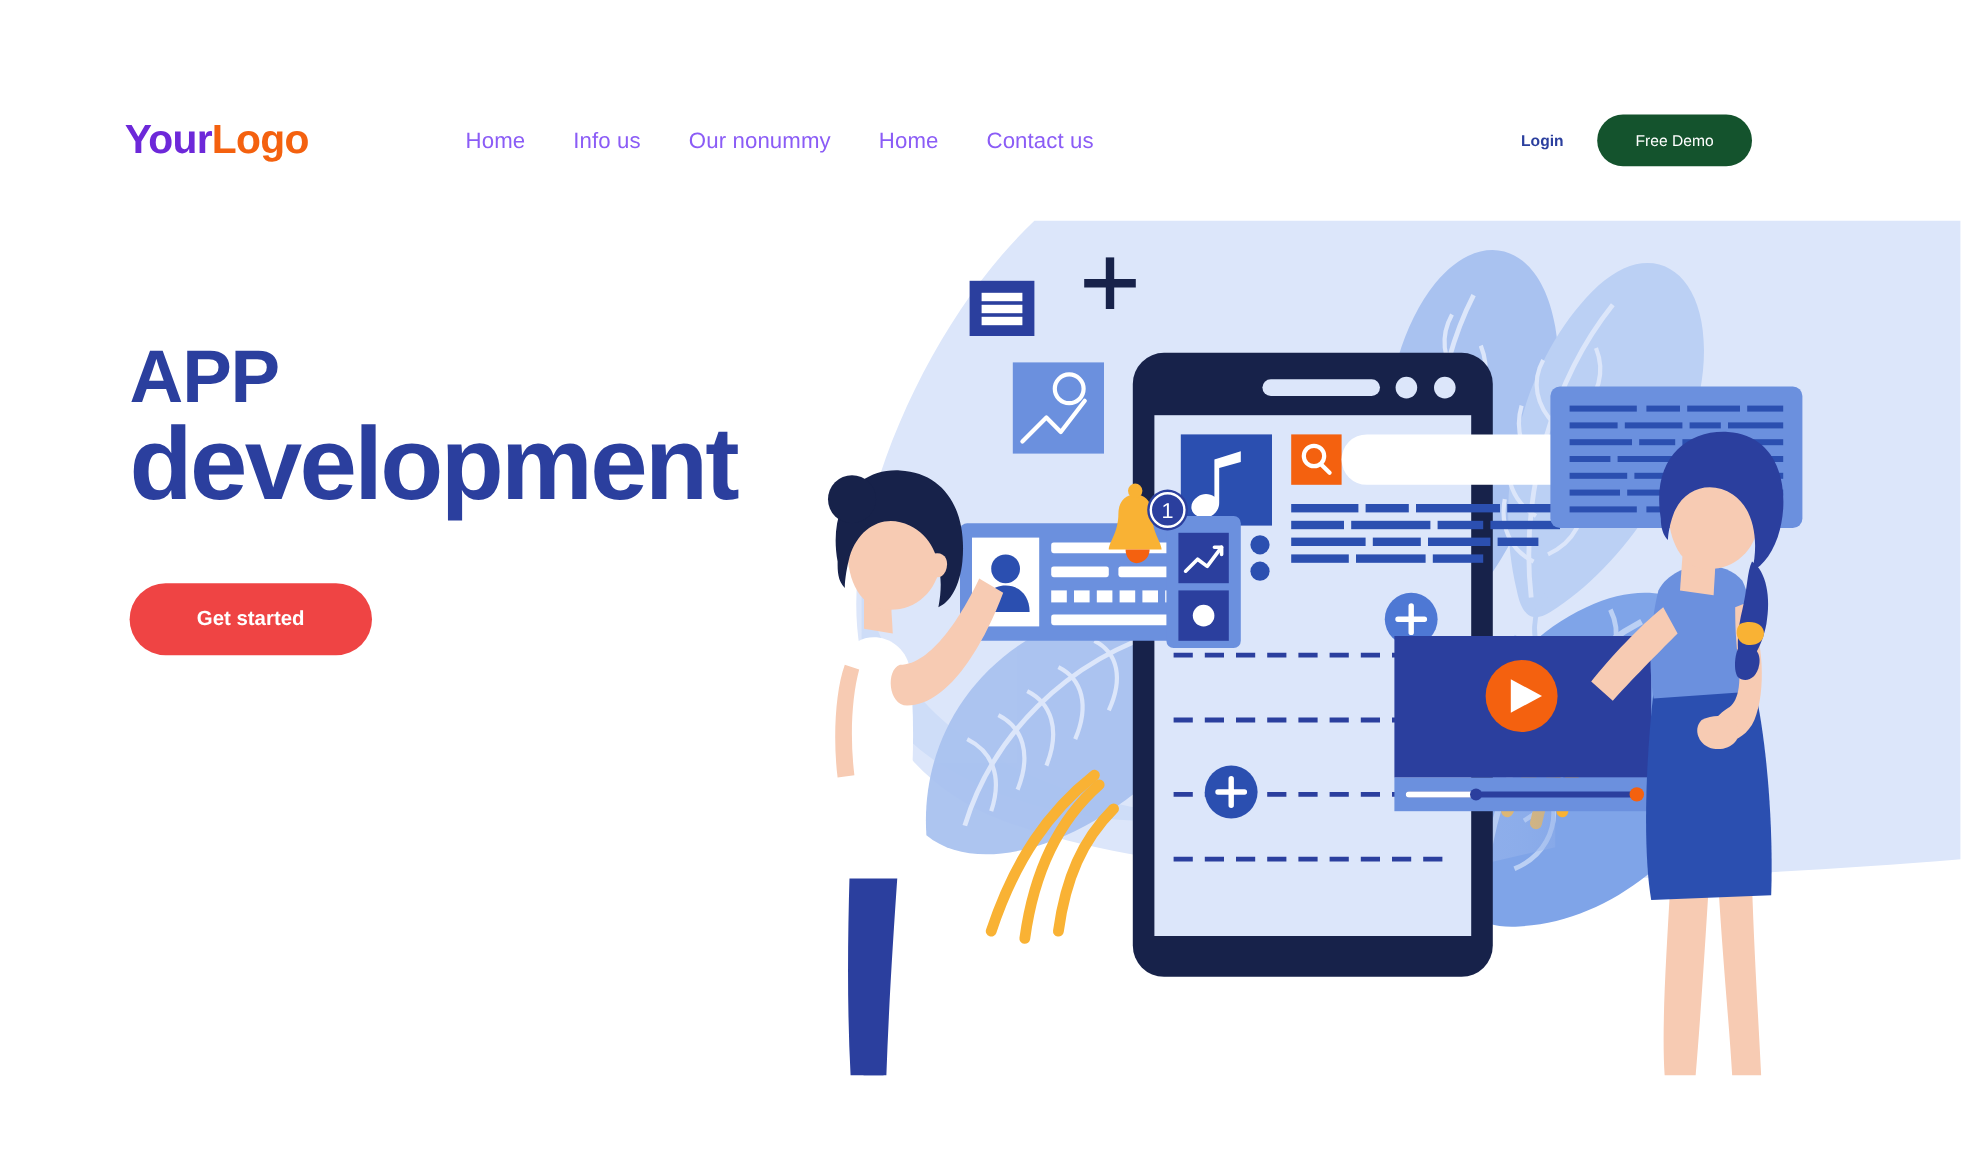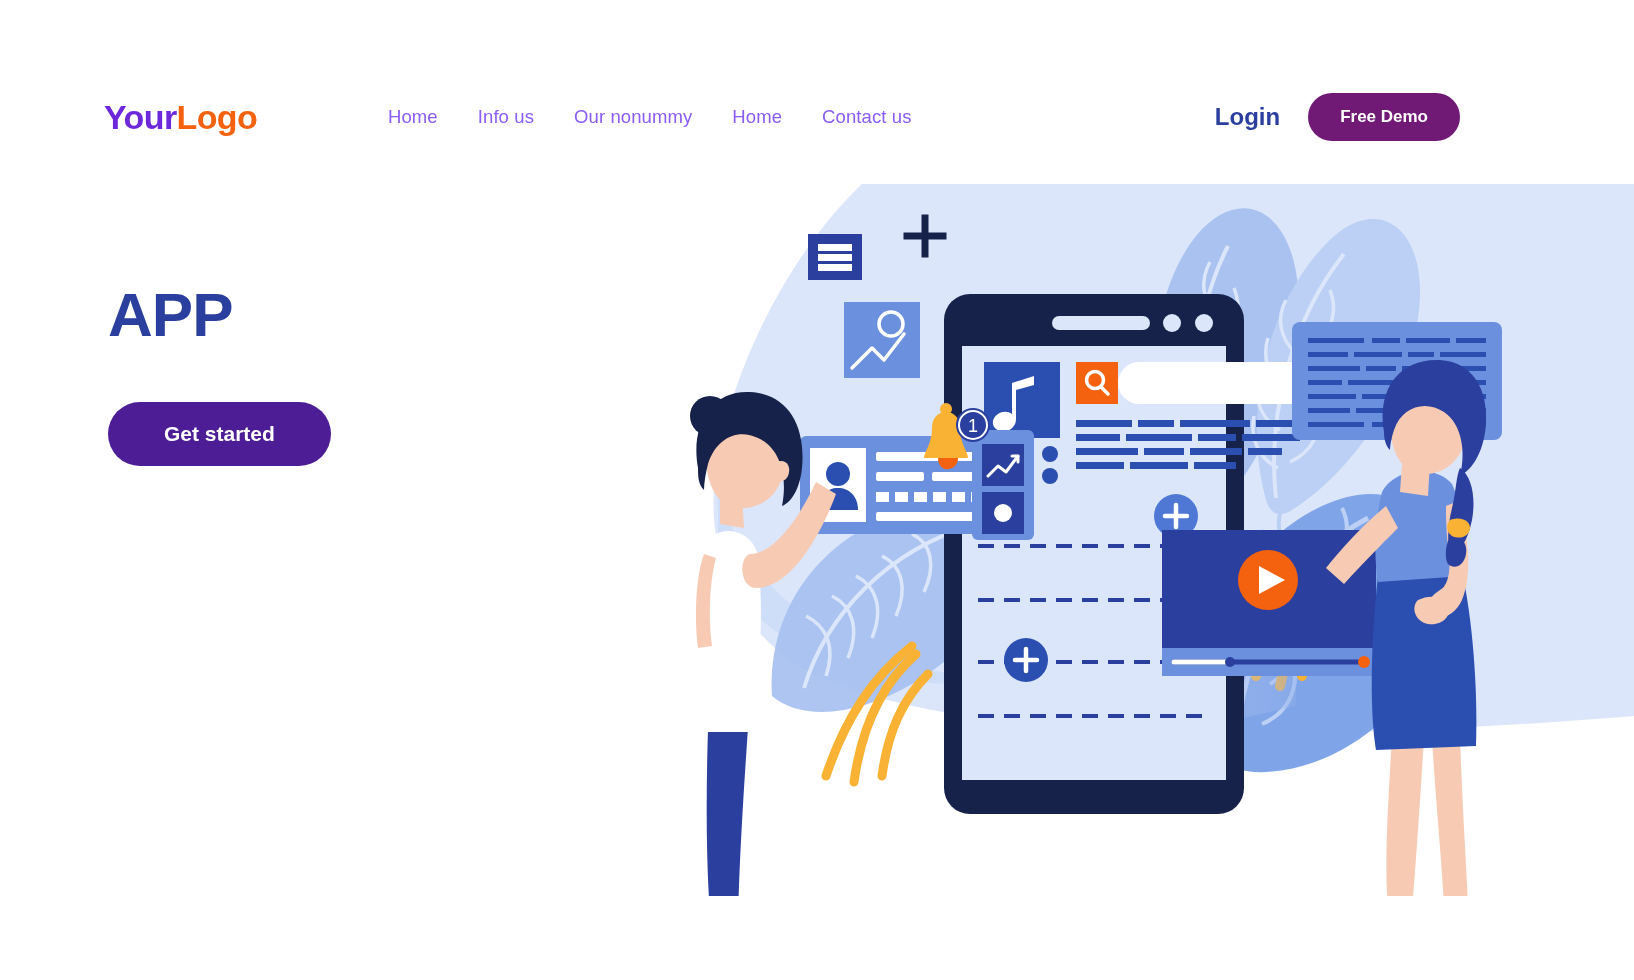--- a/index.html
+++ b/index.html
@@ -65,31 +65,31 @@
   .header-right {
     position: absolute;
     right: 174px;
     top: 50%;
     transform: translateY(-50%);
     display: flex;
     align-items: center;
     gap: 28px;
   }
   .login-link {
-    font-size: 24px;
+    font-size: 13px;
     font-weight: bold;
     color: #2B3F9E;
     cursor: pointer;
     white-space: nowrap;
   }
   .free-demo-btn {
-    background: #701a75;
+    background: #14532d;
     color: #ffffff;
-    font-size: 17px;
-    font-weight: bold;
+    font-size: 13px;
+    font-weight: normal;
     border: none;
     border-radius: 26px;
     padding: 14px 32px;
     cursor: pointer;
     white-space: nowrap;
     font-family: "Liberation Sans", sans-serif;
   }
 
   
   .hero-left {
@@ -118,23 +118,23 @@
     margin-top: 44px;
     font-size: 22.5px;
     line-height: 1.43;
     color: #9BB0D6;
     width: 505px;
     letter-spacing: -0.1px;
   }
   .get-started-btn {
     margin-top: 58px;
     display: inline-block;
-    background: #4c1d95;
+    background: #ef4444;
     color: #ffffff;
-    font-size: 21px;
+    font-size: 17px;
     font-weight: bold;
     border: none;
     border-radius: 34px;
     padding: 20px 56px;
     cursor: pointer;
     font-family: "Liberation Sans", sans-serif;
   }
 
   
   .illus {
@@ -168,20 +168,21 @@
     <div class="header-right">
       <span class="login-link">Login</span>
       <button class="free-demo-btn">Free Demo</button>
     </div>
 
   </div>
 
   <div class="hero-left">
     <h1 class="hero-title">
       <span class="hero-title-1">APP</span>
+      <span class="hero-title-2">development</span>
     </h1>
     <button class="get-started-btn">Get started</button>
   </div>
 
   <div class="illus">
     <svg width="958" height="720" viewBox="0 0 958 720" xmlns="http://www.w3.org/2000/svg">
       <defs>
         <clipPath id="bgclip">
           <path d="M160,0 H958 V560 Q560,600 300,560 Q80,520 30,400 Q-20,240 160,0 Z"></path>
         </clipPath>

